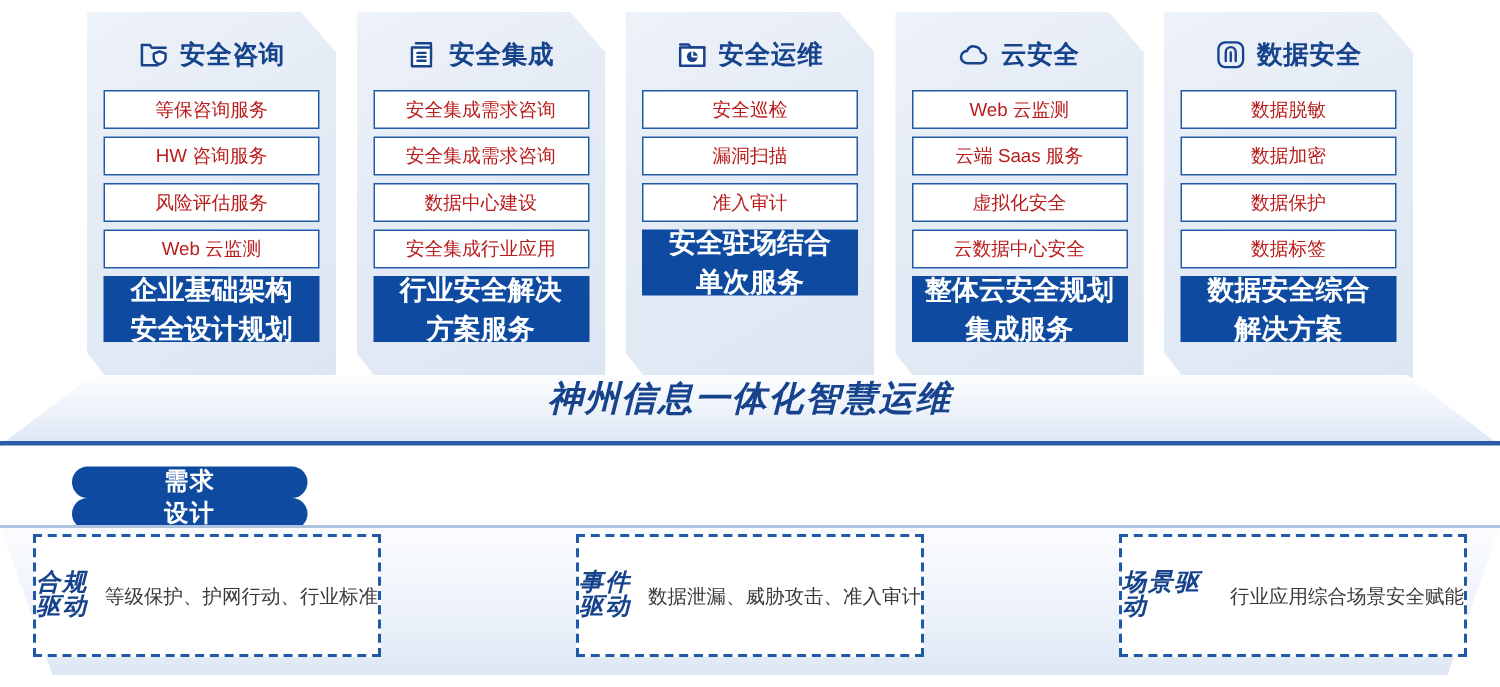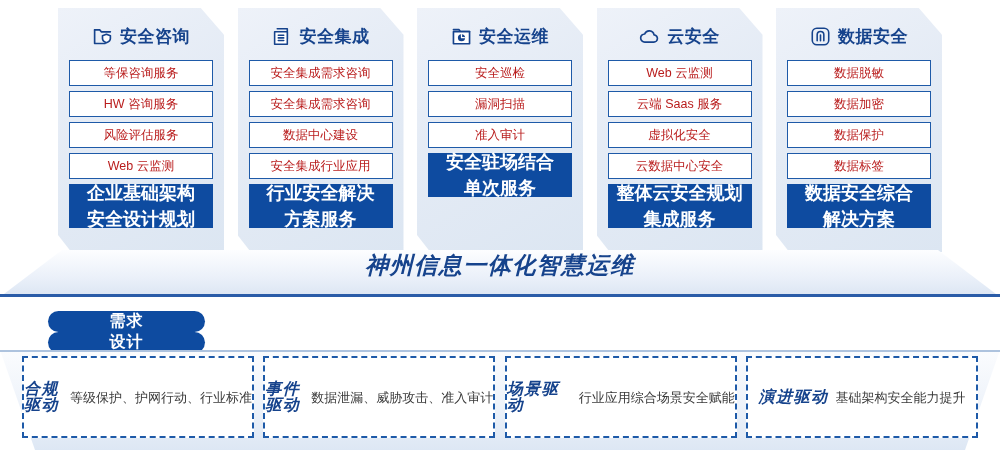--- a/index.html
+++ b/index.html
@@ -347,19 +347,15 @@
     <div class="driver">
       <div class="driver-title">事件驱动</div>
       <div class="driver-desc">数据泄漏、威胁攻击、准入审计</div>
     </div>
 
     <div class="driver">
       <div class="driver-title">场景驱动</div>
       <div class="driver-desc">行业应用综合场景安全赋能</div>
     </div>
 
-    <div class="driver">
-      <div class="driver-title">演进驱动</div>
-      <div class="driver-desc">基础架构安全能力提升</div>
-    </div>
 
   </div>
 </div>
 
 </body></html>

